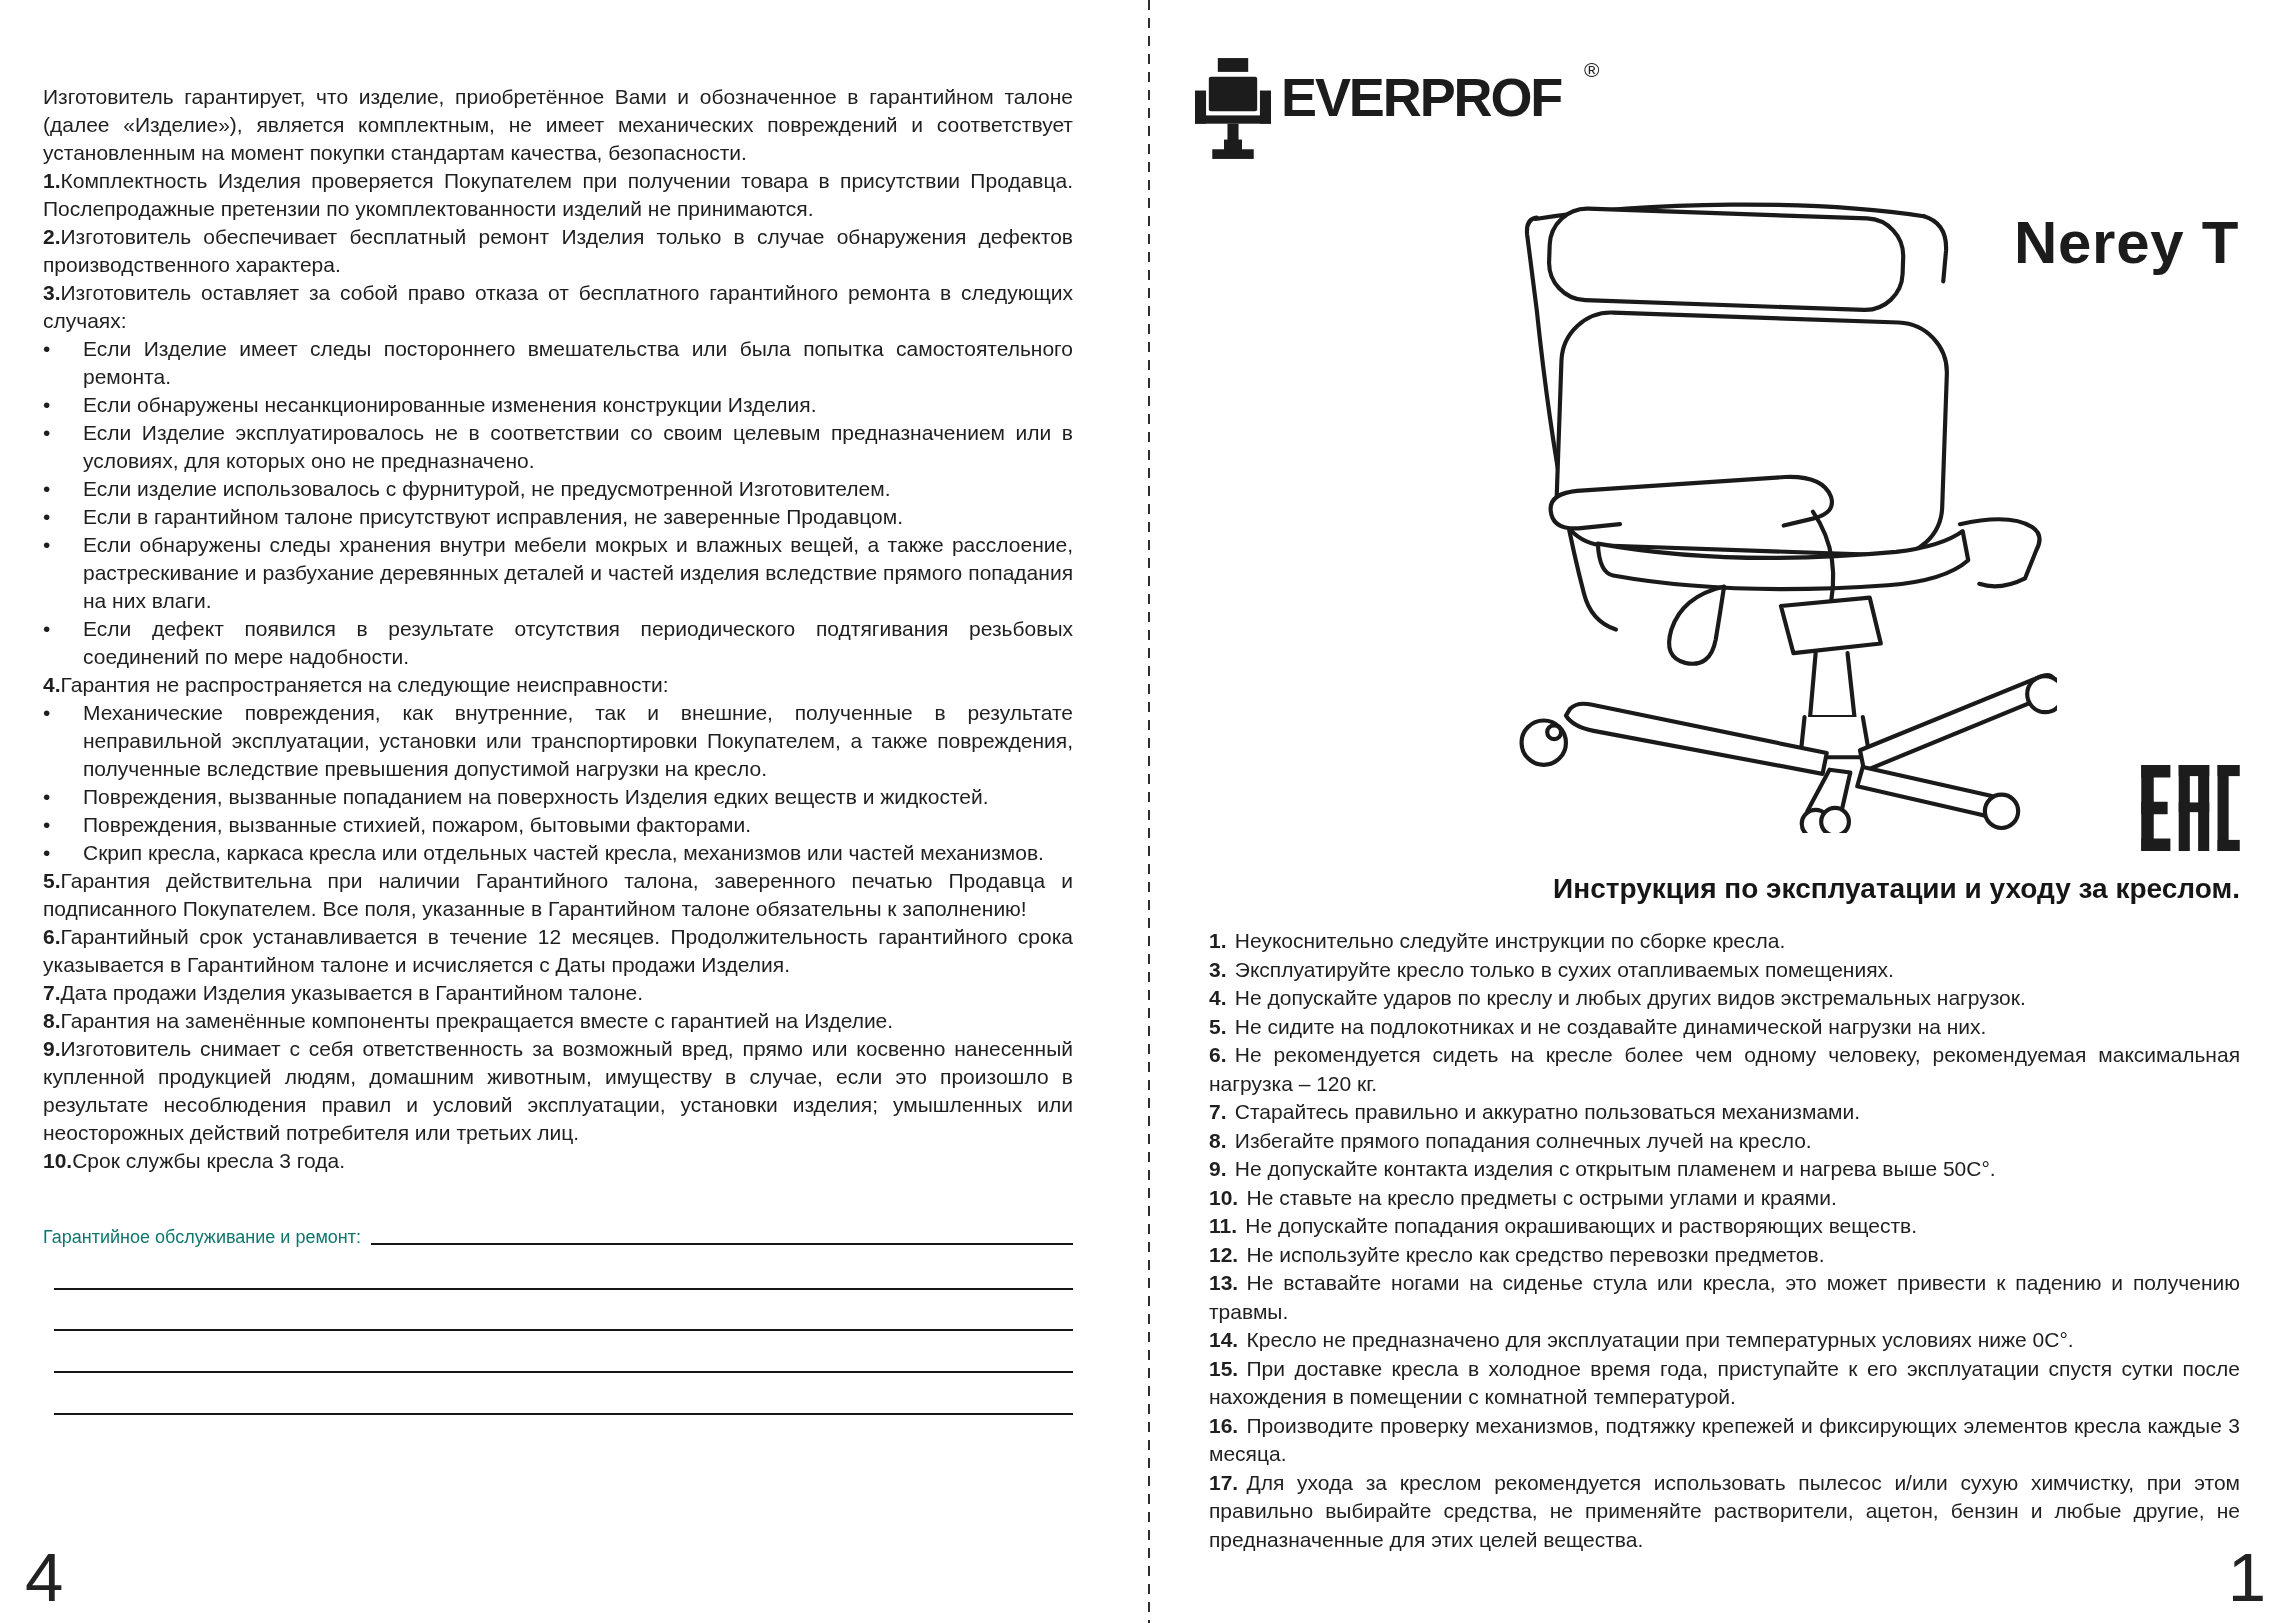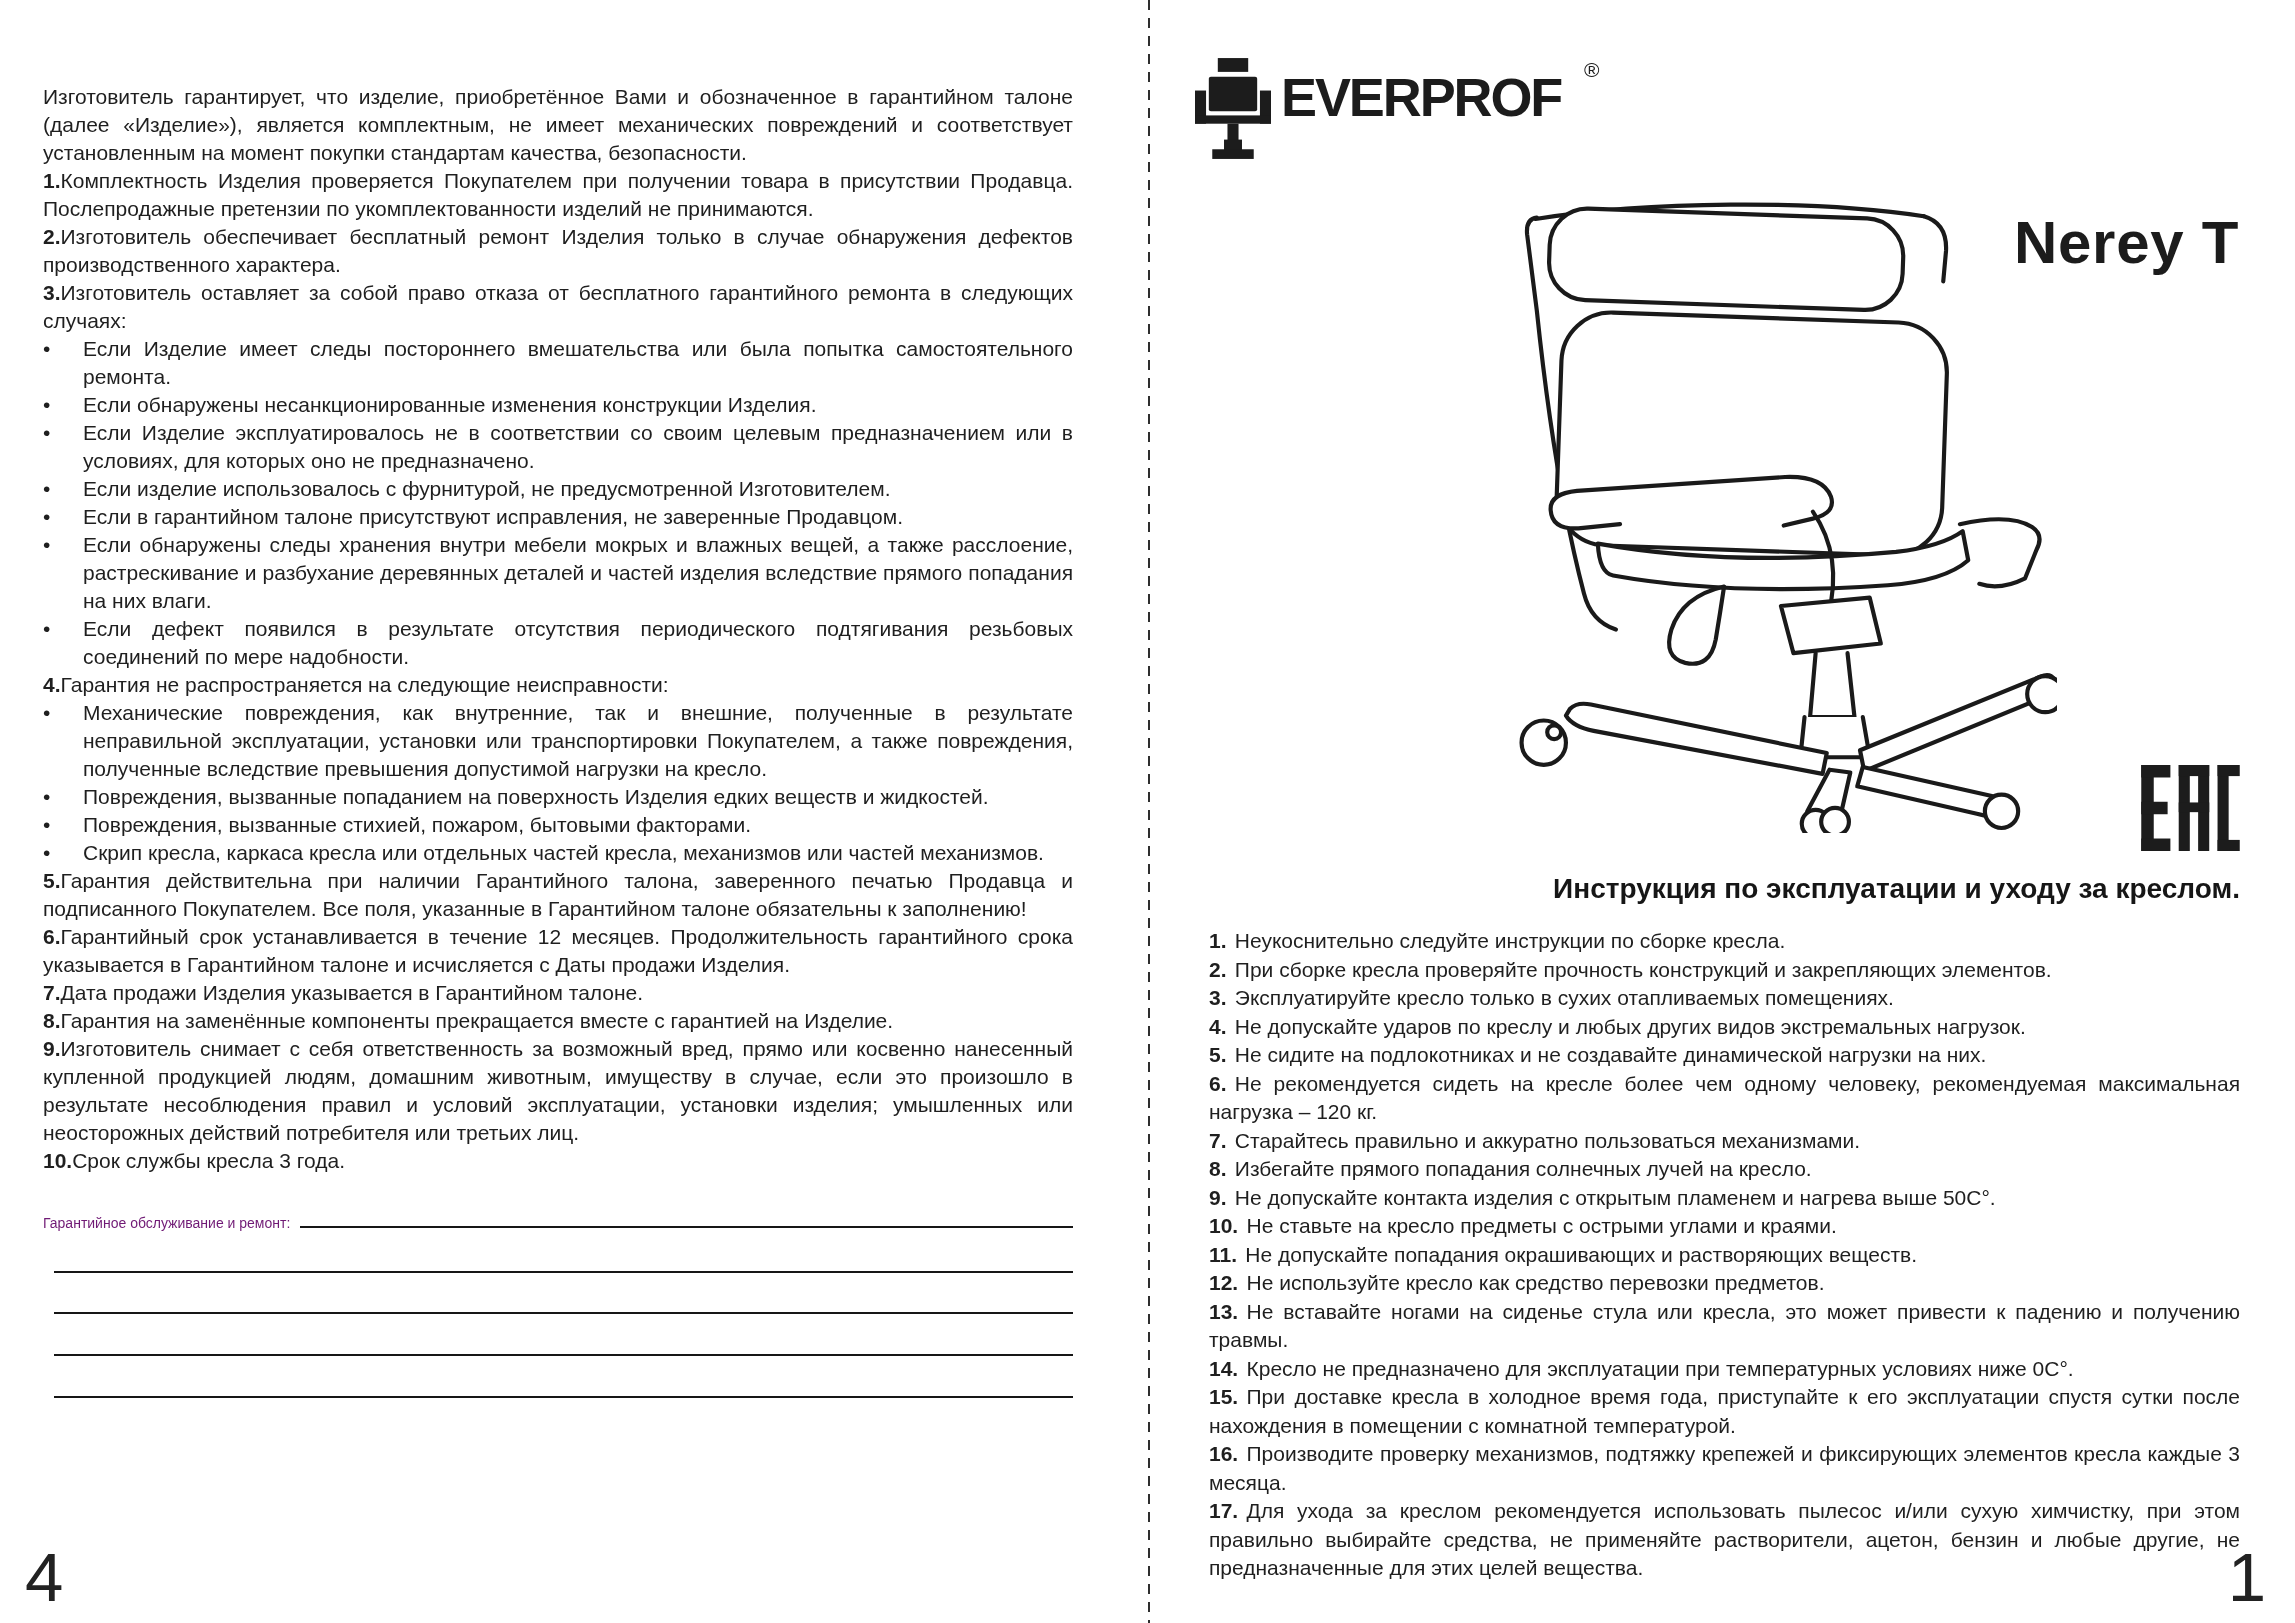--- a/index.html
+++ b/index.html
@@ -17,21 +17,21 @@
   .left-title{
     text-align:center;font-weight:bold;font-size:32px;line-height:40px;
     margin:0 0 25px 0;color:#161616;
   }
   .left-body{font-size:21px;line-height:28px;text-align:justify;color:#1f1f1f;}
   .blk{margin:0;}
   .blk .mk{white-space:pre;}
   .blk.num .mk{font-weight:bold;}
   .blk.bullet{padding-left:40px;}
   .blk.bullet .mk{display:inline-block;width:40px;margin-left:-40px;}
-  .service{margin-top:40px;font-size:14px;color:#701a75;}
+  .service{margin-top:52px;font-size:18px;color:#0f766e;}
   .service-row{display:flex;align-items:flex-end;}
   .service-row .fill-line{flex:1;border-bottom:2.8px solid #161616;margin:0 0 2.8px 9.7px;}
   .sig-line{border-bottom:2.8px solid #161616;margin-top:39px;height:0.7px;margin-left:11px;}
   .page-num{position:absolute;font-size:69px;line-height:69px;color:#222;}
   .pn-left{left:25px;top:1543px;}
   .pn-right{right:29px;top:1543px;}
   
   .logo{position:absolute;left:1195px;top:58px;width:416px;height:104px;}
   .logo-icon{position:absolute;left:0;top:0;}
   .logo-word{
@@ -187,21 +187,20 @@
       <rect x="110" y="0" width="16" height="124"></rect>
       <rect x="110" y="0" width="32" height="16"></rect>
       <rect x="110" y="108" width="32" height="16"></rect>
     </g>
   </svg>
 
   <div class="right-list">
     <h2 class="section-title">Инструкция по эксплуатации и уходу за креслом.</h2>
     <div class="ritems">
         <p class="ritem"><span class="mk">1.</span><span class="tx">Неукоснительно следуйте инструкции по сборке кресла.</span></p>
-        <p class="ritem"><span class="mk">2.</span><span class="tx">При сборке кресла проверяйте прочность конструкций и закрепляющих элементов.</span></p>
         <p class="ritem"><span class="mk">3.</span><span class="tx">Эксплуатируйте кресло только в сухих отапливаемых помещениях.</span></p>
         <p class="ritem"><span class="mk">4.</span><span class="tx">Не допускайте ударов по креслу и любых других видов экстремальных нагрузок.</span></p>
         <p class="ritem"><span class="mk">5.</span><span class="tx">Не сидите на подлокотниках и не создавайте динамической нагрузки на них.</span></p>
         <p class="ritem"><span class="mk">6.</span><span class="tx">Не рекомендуется сидеть на кресле более чем одному человеку, рекомендуемая максимальная нагрузка – 120 кг.</span></p>
         <p class="ritem"><span class="mk">7.</span><span class="tx">Старайтесь правильно и аккуратно пользоваться механизмами.</span></p>
         <p class="ritem"><span class="mk">8.</span><span class="tx">Избегайте прямого попадания солнечных лучей на кресло.</span></p>
         <p class="ritem"><span class="mk">9.</span><span class="tx">Не допускайте контакта изделия с открытым пламенем и нагрева выше 50С°.</span></p>
         <p class="ritem"><span class="mk">10.</span><span class="tx">Не ставьте на кресло предметы с острыми углами и краями.</span></p>
         <p class="ritem"><span class="mk">11.</span><span class="tx">Не допускайте попадания окрашивающих и растворяющих веществ.</span></p>
         <p class="ritem"><span class="mk">12.</span><span class="tx">Не используйте кресло как средство перевозки предметов.</span></p>

